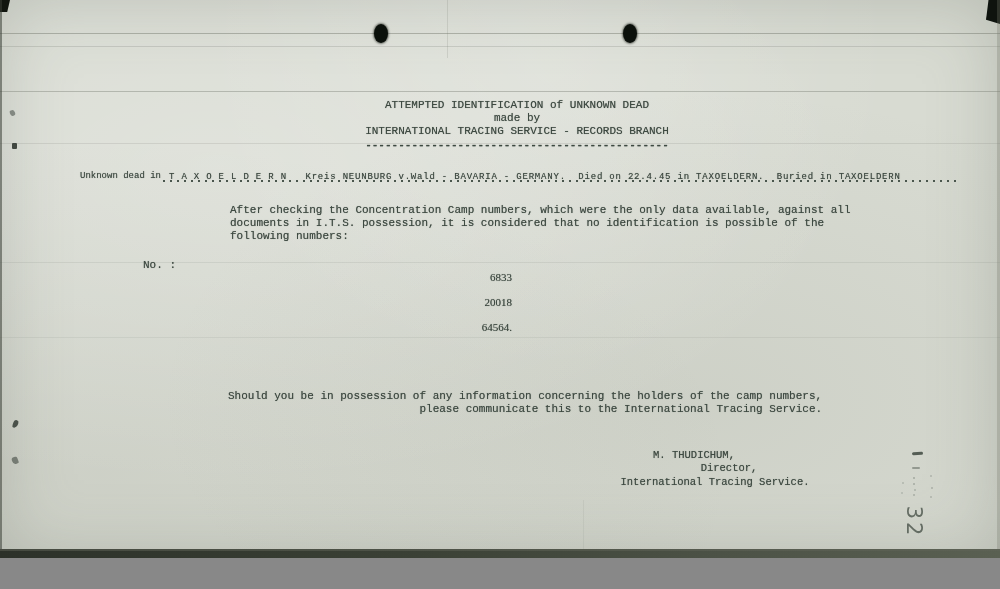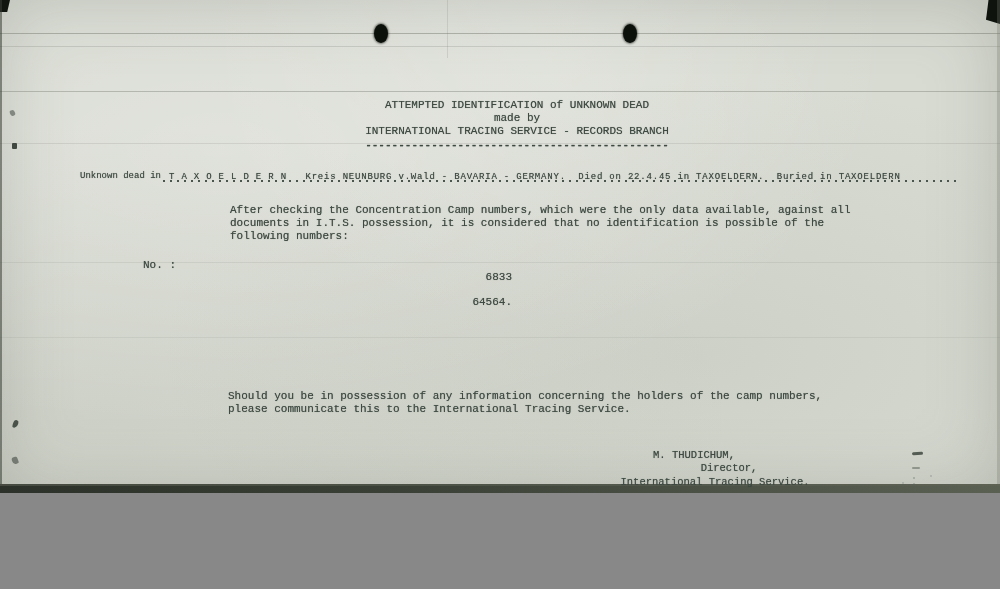--- a/index.html
+++ b/index.html
@@ -1,17 +1,17 @@
 <!DOCTYPE html>
 <html><head>
 <meta charset="utf-8">
 <style>
   html,body{margin:0;padding:0;background:#888;}
   .page{
-    position:relative;width:1000px;height:493px;overflow:hidden;
+    position:relative;width:1000px;height:558px;overflow:hidden;
     background:#d8dbd2;
     font-family:"Liberation Mono","DejaVu Sans Mono",monospace;
     color:#3d4941;
     box-shadow:inset 0 0 70px rgba(95,100,88,.28);
   }
   .page::before{content:"";position:absolute;inset:0;pointer-events:none;
     background:
       radial-gradient(ellipse at 22% 30%, rgba(255,255,255,.22), transparent 58%),
       radial-gradient(ellipse at 70% 72%, rgba(115,120,105,.10), transparent 55%),
       radial-gradient(ellipse at 55% 12%, rgba(255,255,255,.16), transparent 45%),
@@ -31,23 +31,23 @@
     font-size:9px;display:flex;}
   .fill-label{white-space:pre;line-height:12px;margin-right:2px;}
   .fill-rest{position:relative;flex:1;height:14px;}
   .fill-dots{position:absolute;left:0;right:2px;bottom:2px;height:2px;
     background-image:repeating-linear-gradient(90deg,#4a564d 0 2px,transparent 2px 7px);}
   .fill-text{position:absolute;left:6px;bottom:1px;white-space:pre;
     letter-spacing:.8px;line-height:12px;}
 
   .body-par{position:absolute;top:204px;left:230px;font-size:11px;line-height:13px;}
   .no-label{position:absolute;top:259px;left:143px;font-size:11px;}
-  .numbers{position:absolute;top:271px;left:416px;width:96px;text-align:right;font-size:11px;}
+  .numbers{position:absolute;top:271px;left:416px;width:96px;text-align:right;font-size:11px;font-family:Liberation Serif, serif;}
   .num-row{height:25px;line-height:13px;}
-  .request-par{position:absolute;top:390px;left:228px;font-size:11px;line-height:13px;}
+  .request-par{position:absolute;top:390px;left:228px;font-size:11px;line-height:13px;text-align:right;}
 
   .sig-line{position:absolute;white-space:pre;font-size:10.5px;transform:translateX(-50%);padding-left:42px;}
 
   .margin-note{position:absolute;left:898px;top:510px;
     font-family:"DejaVu Sans",sans-serif;font-size:21px;letter-spacing:3px;
     color:#525b52;opacity:.85;transform:rotate(90deg);}
 
   .punch{position:absolute;width:14px;height:19px;border-radius:50%;
     background:#0b100b;box-shadow:0 0 2px 1px rgba(25,30,22,.55);}
   .corner-tl{position:absolute;left:0;top:0;width:10px;height:12px;background:#11160f;
@@ -121,20 +121,21 @@
 
   <div class="body-par type">
     <div class="mono-line">After checking the Concentration Camp numbers, which were the only data available, against all</div>
     <div class="mono-line">documents in I.T.S. possession, it is considered that no identification is possible of the</div>
     <div class="mono-line">following numbers:</div>
   </div>
 
   <div class="no-label type mono-line">No. :</div>
   <div class="numbers type">
     <div class="num-row">6833</div>
+    <div class="num-row">20018</div>
     <div class="num-row">64564.</div>
   </div>
 
   <div class="request-par type">
     <div class="mono-line">Should you be in possession of any information concerning the holders of the camp numbers,</div>
     <div class="mono-line">please communicate this to the International Tracing Service.</div>
   </div>
 
   <div class="sig-line type" style="left:673px;top:449px;">M. THUDICHUM,</div>
   <div class="sig-line type" style="left:708px;top:462px;">Director,</div>

